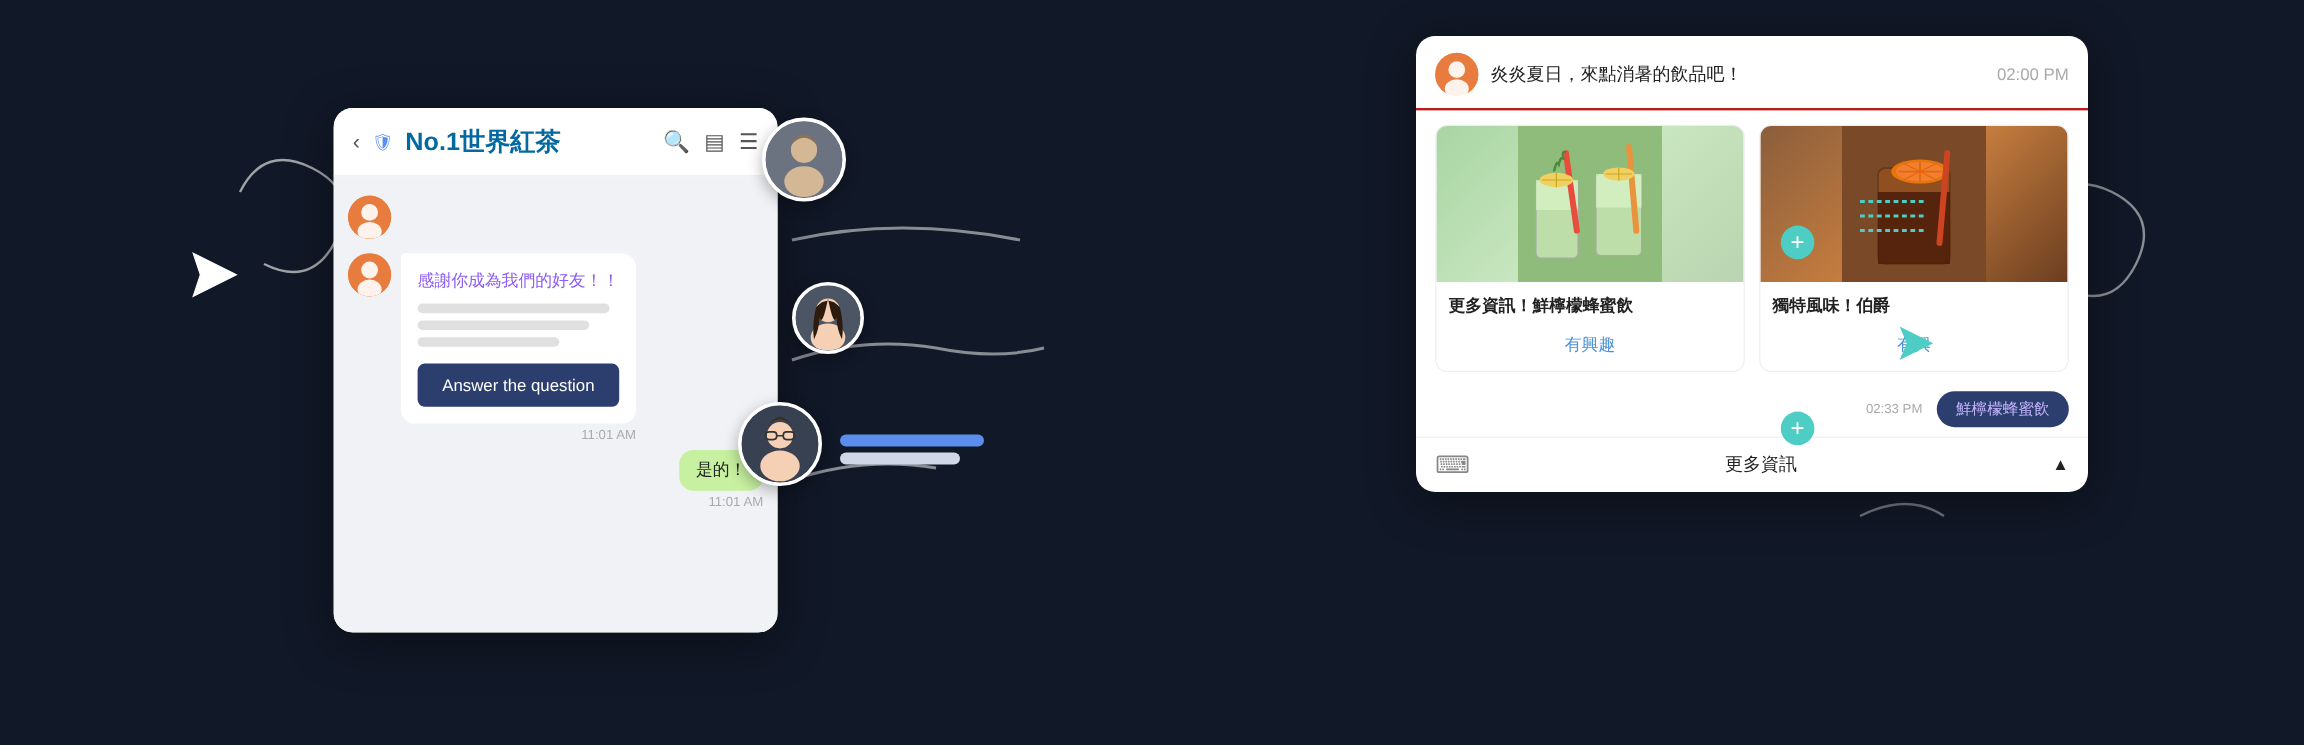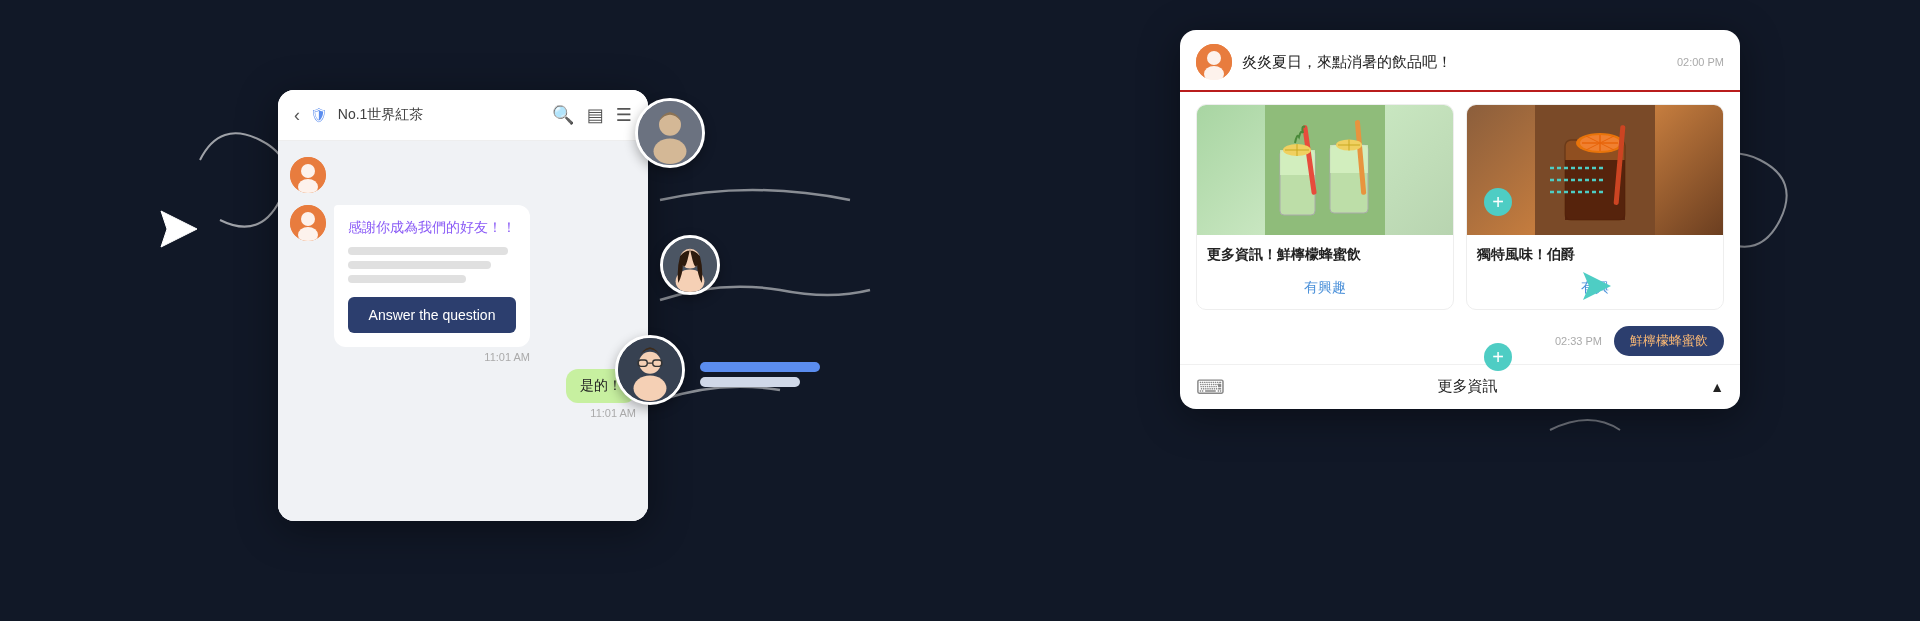--- a/index.html
+++ b/index.html
@@ -72,23 +72,23 @@
     .chat-header-back {
       color: #555;
       font-size: 18px;
       cursor: pointer;
     }
     .chat-header-shield {
       color: #5b8def;
       font-size: 14px;
     }
     .chat-header-title {
-      font-size: 14px;
-      font-weight: 400;
-      color: #404040;
+      font-size: 21px;
+      font-weight: 700;
+      color: #0369a1;
       flex: 1;
     }
     .chat-header-icons {
       display: flex;
       gap: 12px;
       color: #555;
       font-size: 18px;
     }
 
     .chat-body {
@@ -225,21 +225,21 @@
       border-radius: 50%;
       background: #e87c3e;
       flex-shrink: 0;
     }
     .product-header-text {
       font-size: 15px;
       color: #222;
       font-weight: 400;
     }
     .product-header-time {
-      font-size: 11px;
+      font-size: 14px;
       color: #aaa;
       margin-left: auto;
     }
 
     .product-cards {
       display: flex;
       gap: 12px;
       padding: 12px 16px;
     }
 
@@ -297,21 +297,21 @@
       align-items: center;
       padding: 4px 16px 8px;
       gap: 12px;
     }
     .product-time {
       font-size: 11px;
       color: #aaa;
     }
     .product-reply-chip {
       background: #2c3e6e;
-      color: #fdba74;
+      color: #c4b5fd;
       border-radius: 16px;
       padding: 6px 16px;
       font-size: 13px;
     }
 
     .product-footer {
       display: flex;
       align-items: center;
       padding: 10px 16px;
       border-top: 1px solid #f0f0f0;

